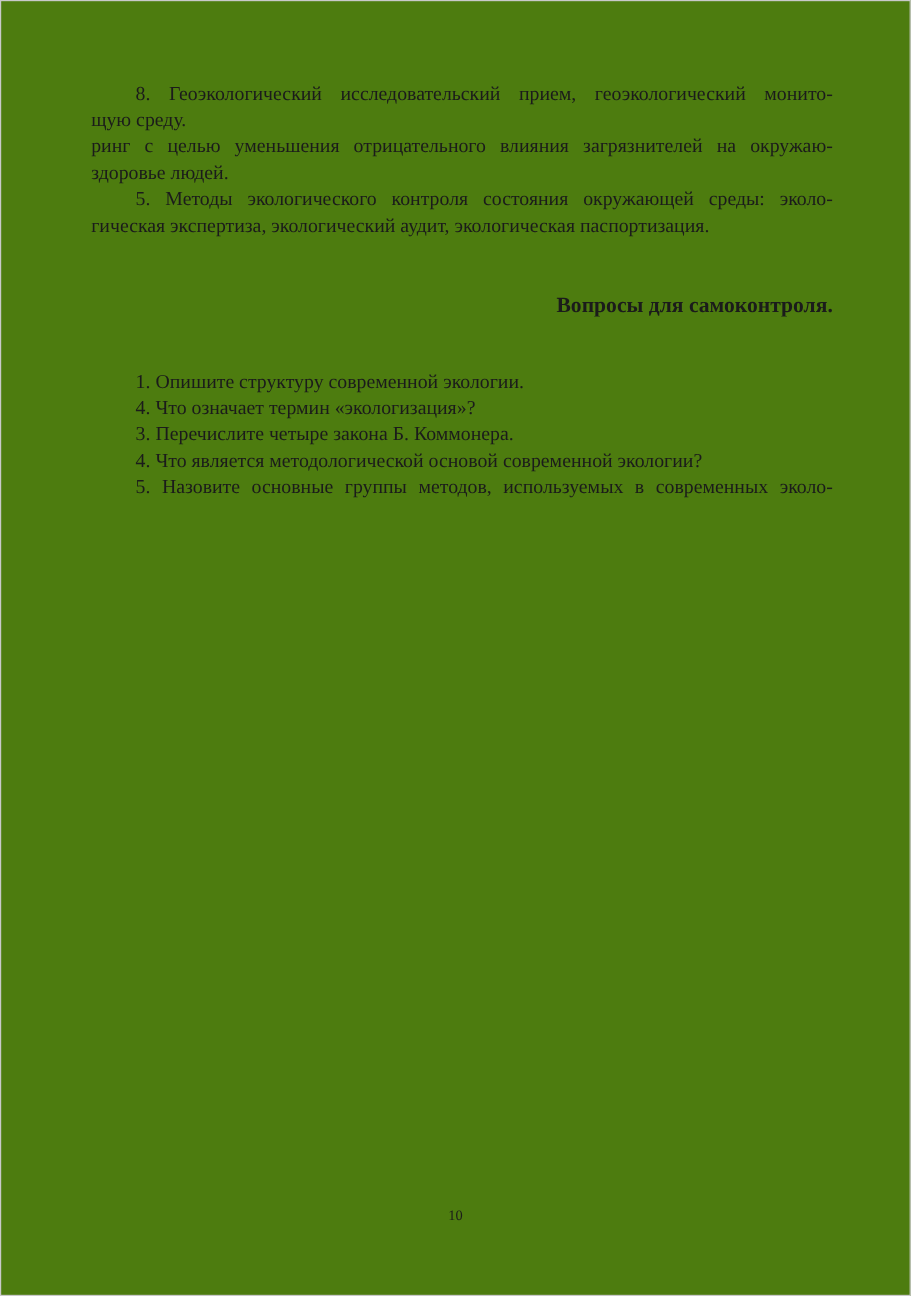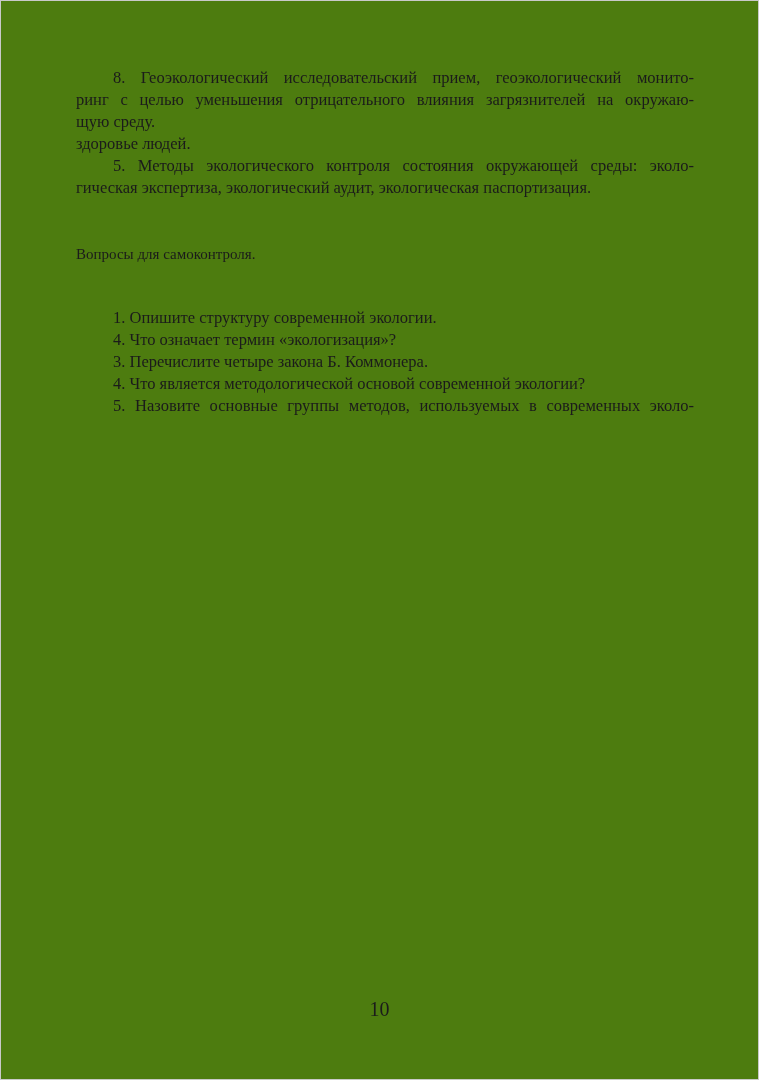--- a/index.html
+++ b/index.html
@@ -37,45 +37,45 @@
   }
   .line.just {
     text-align: justify;
     text-align-last: justify;
   }
   .line.indent {
     text-indent: 37px;
   }
   .heading {
     margin: 44px 0 42px 0;
-    text-align: left;
-    font-weight: normal;
-    font-size: 15px;
+    text-align: right;
+    font-weight: bold;
+    font-size: 18px;
     line-height: 22px;
   }
   .page-number {
     position: absolute;
     bottom: 58px;
     left: 0;
     width: 100%;
     text-align: center;
-    font-size: 20px;
+    font-size: 12px;
     color: #1b1b1b;
   }
 </style>
 </head>
 <body>
 
 <div class="page">
   <div class="content">
 
     <p class="para">
       <span class="line just indent">8. Геоэкологический исследовательский прием, геоэкологический монито-</span>
+      <span class="line">щую среду.</span>
       <span class="line just">ринг с целью уменьшения отрицательного влияния загрязнителей на окружаю-</span>
-      <span class="line">щую среду.</span>
     </p>
 
 
     <p class="para">
       <span class="line">здоровье людей.</span>
     </p>
 
     <p class="para">
       <span class="line just indent">5. Методы экологического контроля состояния окружающей среды: эколо-</span>
       <span class="line">гическая экспертиза, экологический аудит, экологическая паспортизация.</span>

